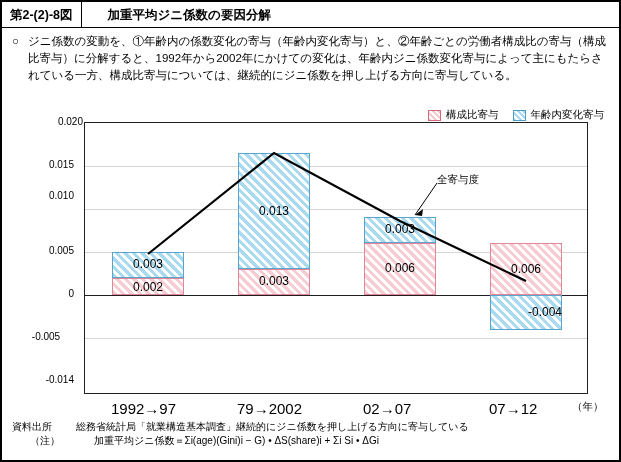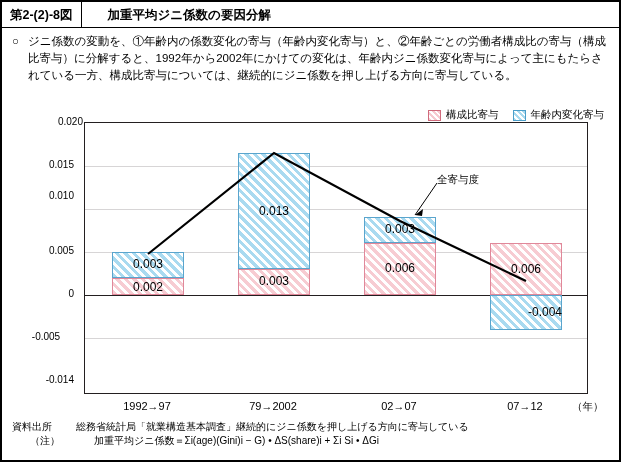--- a/index.html
+++ b/index.html
@@ -73,22 +73,21 @@
   .ytick{
     position:absolute;
     right:534px; 
     font-size:10px;
     text-align:right;
     width:56px;
     color:#000;
   }
   .xtick{
     position:absolute;
-    font-size:11px;
-    text-align:center;
+    font-size:15px;
     color:#000;
   }
   .axis-unit{
     position:absolute;
     font-size:10.5px;
     right:2px;bottom:0px;
   }
   
   .legend{
     position:absolute;

